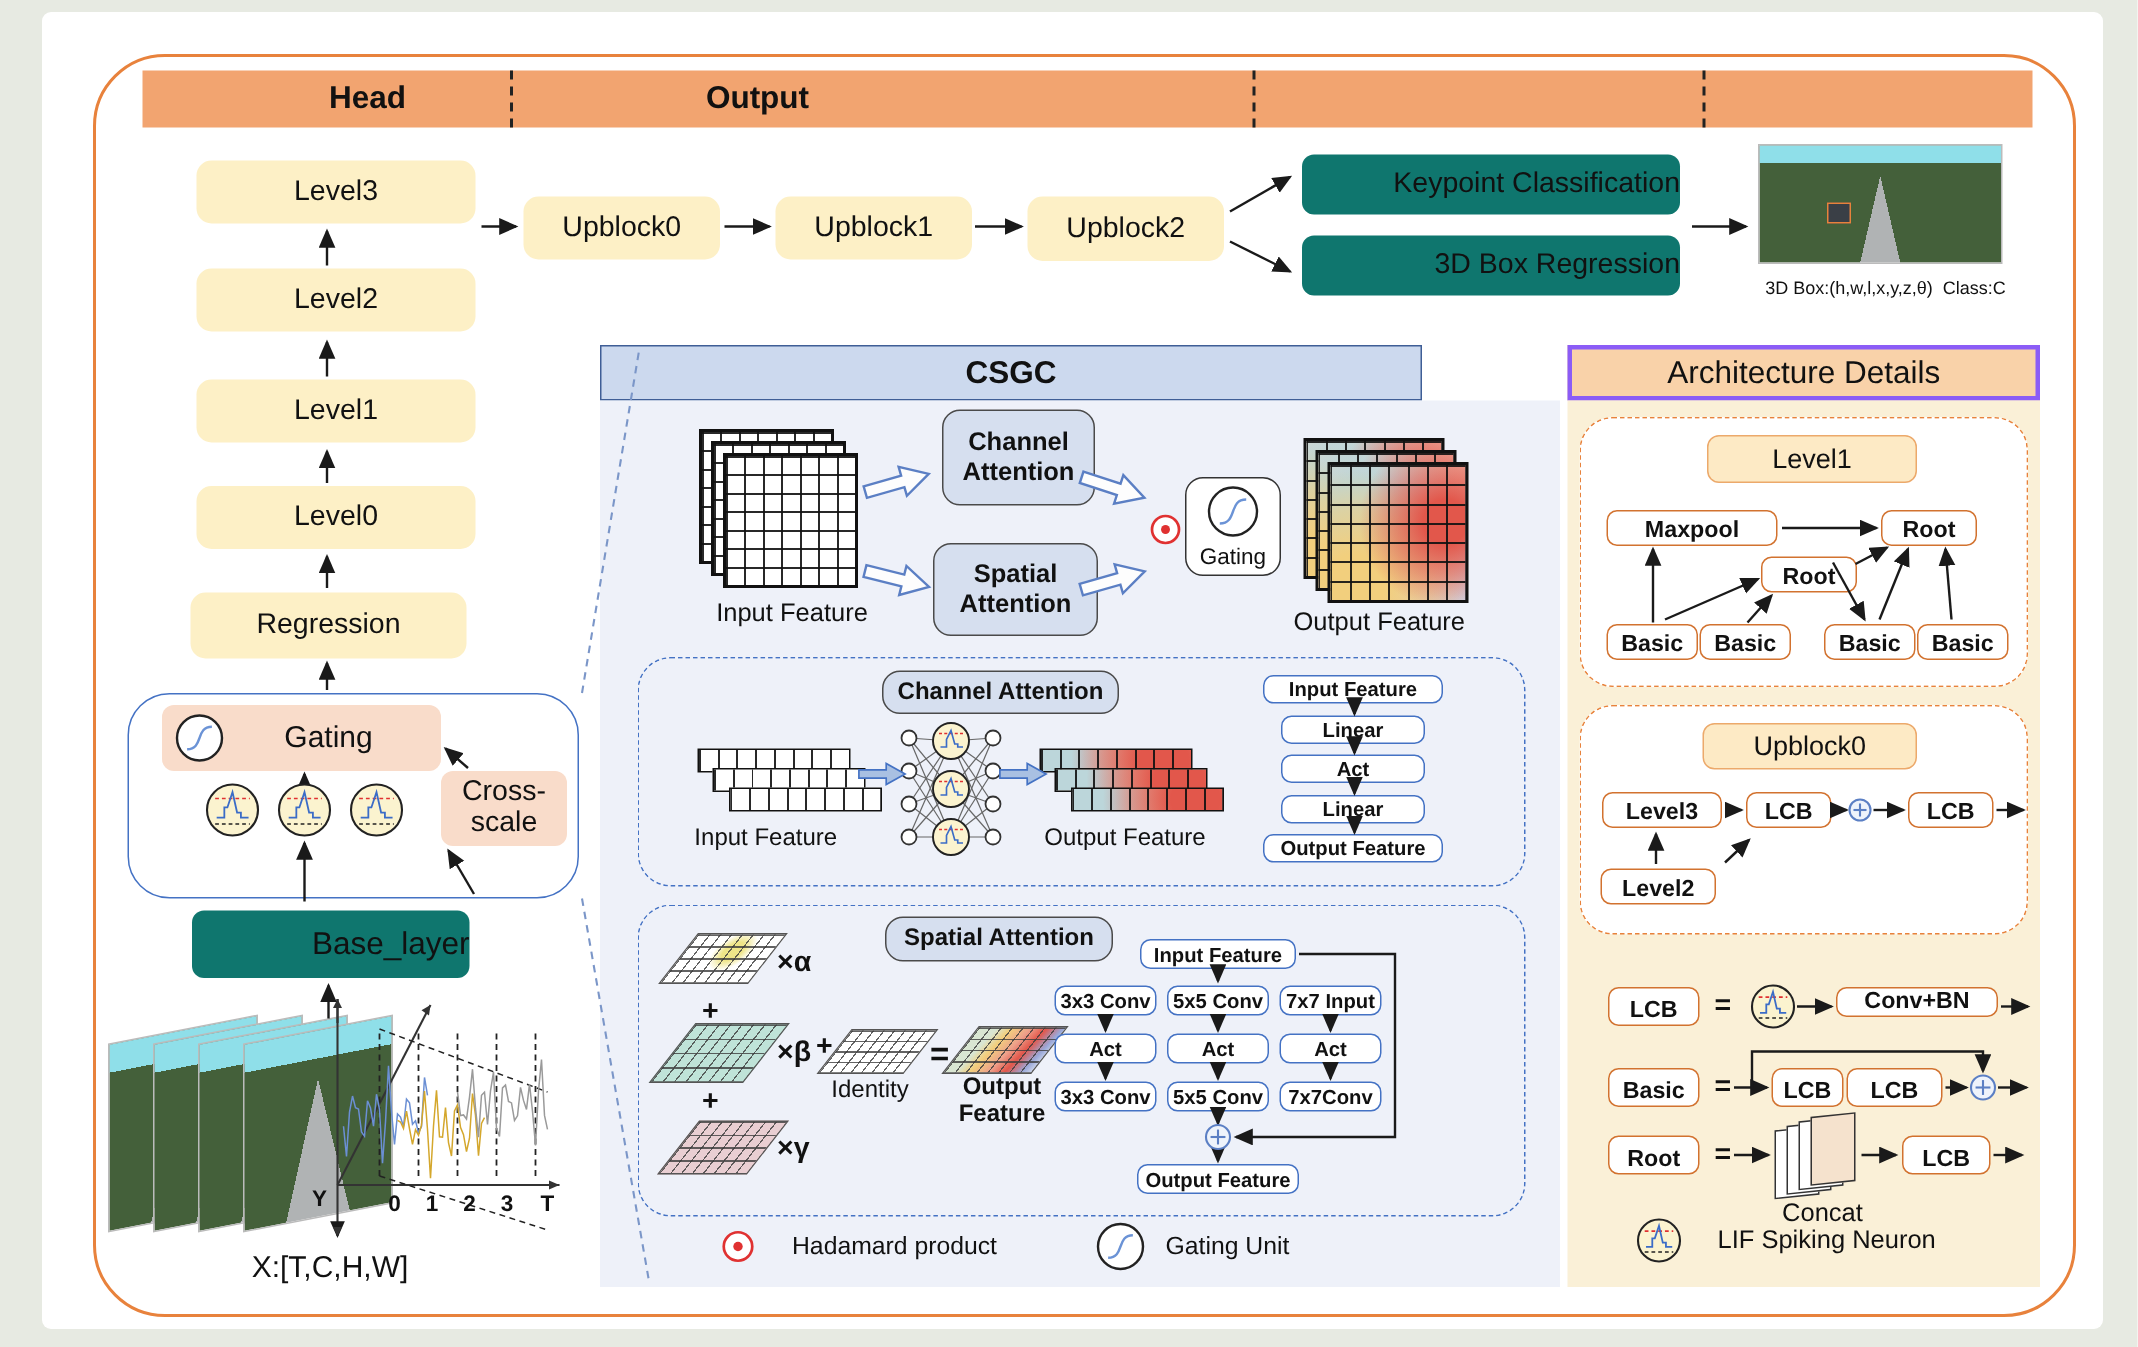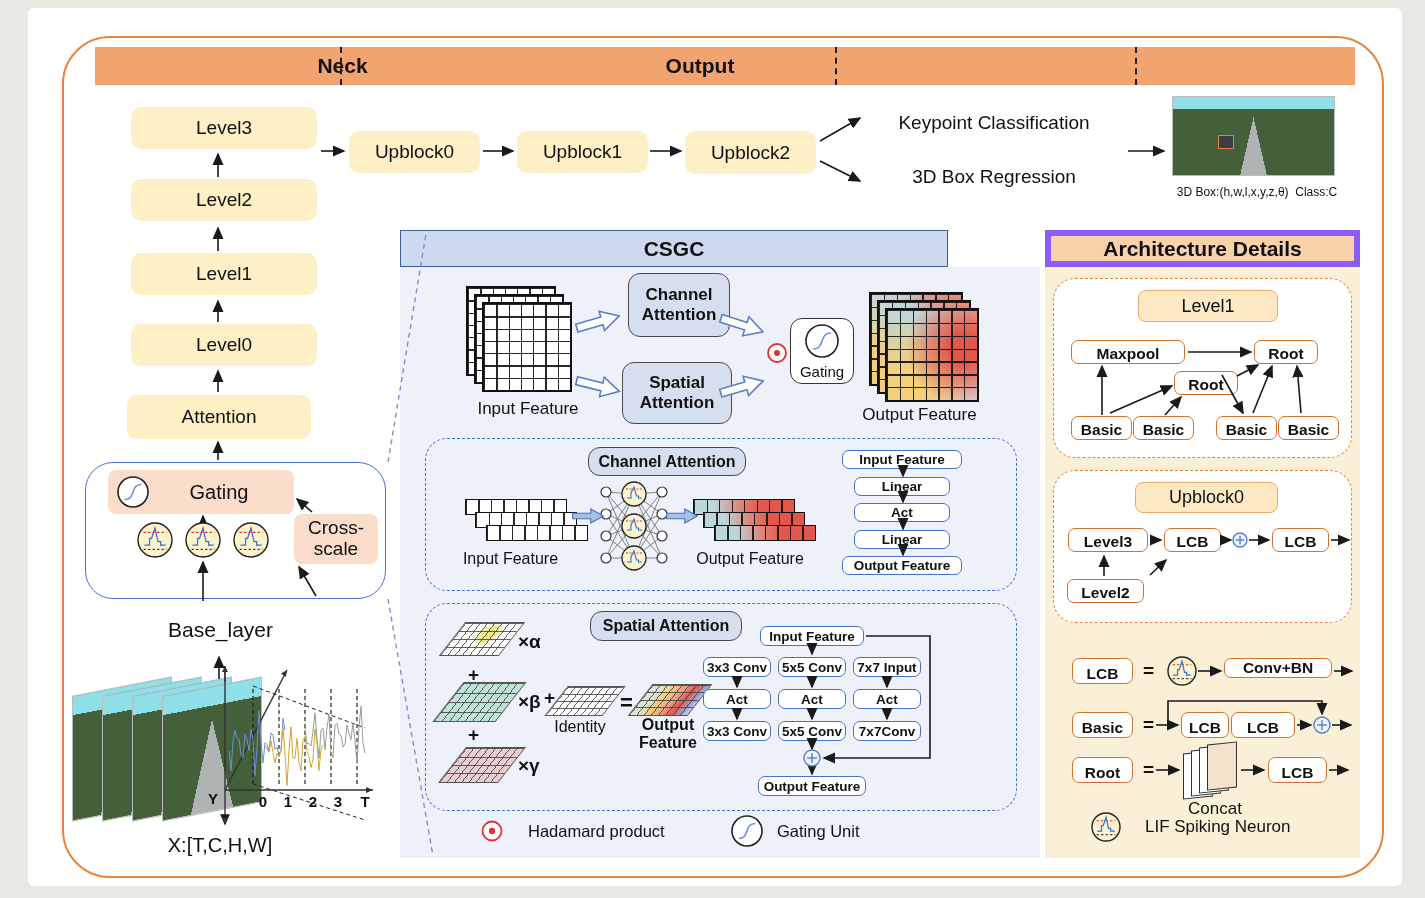--- a/index.html
+++ b/index.html
@@ -4,26 +4,26 @@
 <style>
   html,body{margin:0;padding:0;}
   body{width:1425px;height:898px;background:#e7eae2;font-family:"Liberation Sans",sans-serif;position:relative;overflow:hidden;color:#111;}
   .abs{position:absolute;box-sizing:border-box;}
   .card{left:28px;top:8px;width:1374px;height:878px;background:#ffffff;border-radius:6px;}
   .frame{left:62px;top:36px;width:1322px;height:842px;border:2.5px solid #e8823c;border-radius:48px;background:#fff;}
   .topbar{left:95px;top:47px;width:1260px;height:38px;background:#f2a470;display:flex;align-items:center;}
   .tsec{display:flex;align-items:center;justify-content:center;font-weight:bold;font-size:21px;height:100%;}
   .tsep{top:47px;height:38px;width:0;border-left:2px dashed #222;}
   .ybox{background:#fdf0c6;border-radius:10px;display:flex;align-items:center;justify-content:center;font-size:19px;}
-  .gbox{background:#ffffff;border-radius:8px;display:flex;align-items:center;justify-content:center;font-size:19px;}
+  .gbox{background:#0f766e;border-radius:8px;display:flex;align-items:center;justify-content:flex-end;font-size:19px;}
   .pinkbox{background:#f9dcca;border-radius:8px;display:flex;align-items:center;justify-content:center;font-size:19px;}
   .bluewrap{border:1.8px solid #4472c4;border-radius:28px;background:#fff;}
   .hdr-csgc{background:#ccd9ee;border:1.6px solid #3f5e96;display:flex;align-items:center;justify-content:center;font-weight:bold;font-size:21px;}
   .csgc-bg{background:#eef1f9;}
-  .hdr-arch{background:#f9d2a9;border:6px solid #8b5cf6;display:flex;align-items:center;justify-content:center;font-weight:bold;font-size:21px;}
+  .hdr-arch{background:#f9d2a9;border:3px solid #8b5cf6;display:flex;align-items:center;justify-content:center;font-weight:normal;font-size:21px;}
   .arch-bg{background:#faf0d7;}
   .attbox{background:#d6dfef;border:1.5px solid #4a4a4a;border-radius:12px;display:flex;align-items:center;justify-content:center;text-align:center;font-weight:bold;font-size:17px;line-height:1.2;}
   .flowbox{background:#fff;border:1.4px solid #4472c4;border-radius:7px;display:flex;align-items:center;justify-content:center;font-size:13.5px;font-weight:bold;}
   .dashblue{border:1.6px dashed #4472c4;border-radius:22px;}
   .archpanel{background:#fff;border:1.8px dashed #e8823c;border-radius:22px;}
   .ytitle{background:#fdeac5;border:1.5px solid #eca96b;border-radius:8px;display:flex;align-items:center;justify-content:center;font-size:18px;}
   .sbox{background:#fff;border:1.5px solid #d2722f;border-radius:7px;display:flex;align-items:flex-end;justify-content:center;font-size:15.5px;font-weight:bold;}
   .lbl{font-size:17px;text-align:center;}
   .lbl16{font-size:16px;text-align:center;}
   .gridw{border:2px solid #111;background:
@@ -69,41 +69,41 @@
   .concatplane.front{background:#f5e2cd;}
   svg.ovl{position:absolute;left:0;top:0;pointer-events:none;}
 </style>
 </head>
 <body>
 
 <div class="abs card"></div>
 <div class="abs frame"></div>
 
 <div class="abs topbar">
-  <div class="tsec" style="width:495px">Neck</div>
+  <div class="tsec" style="width:300px">Head</div>
   <div class="tsec" style="width:220px">Output</div>
 </div>
 <div class="abs tsep" style="left:340px"></div>
 <div class="abs tsep" style="left:835px"></div>
 <div class="abs tsep" style="left:1135px"></div>
 
 <div class="abs ybox" style="left:131px;top:107px;width:186px;height:42px">
     <span>Level3</span>
   </div>
 <div class="abs ybox" style="left:131px;top:179px;width:186px;height:42px">
     <span>Level2</span>
   </div>
 <div class="abs ybox" style="left:131px;top:253px;width:186px;height:42px">
     <span>Level1</span>
   </div>
 <div class="abs ybox" style="left:131px;top:324px;width:186px;height:42px">
     <span>Level0</span>
   </div>
 <div class="abs ybox" style="left:127px;top:395px;width:184px;height:44px">
-    <span>Attention</span>
+    <span>Regression</span>
   </div>
 
 <div class="abs bluewrap" style="left:85px;top:462px;width:301px;height:137px"></div>
 <div class="abs pinkbox" style="left:108px;top:470px;width:186px;height:44px;font-size:20px;padding-left:36px">
     <span>Gating</span>
   </div>
 <div class="abs pinkbox" style="left:294px;top:514px;width:84px;height:50px;text-align:center;line-height:1.1">
     <span>Cross-scale</span>
   </div>
 <div class="abs gbox" style="left:128px;top:607px;width:185px;height:45px;font-size:21px">

